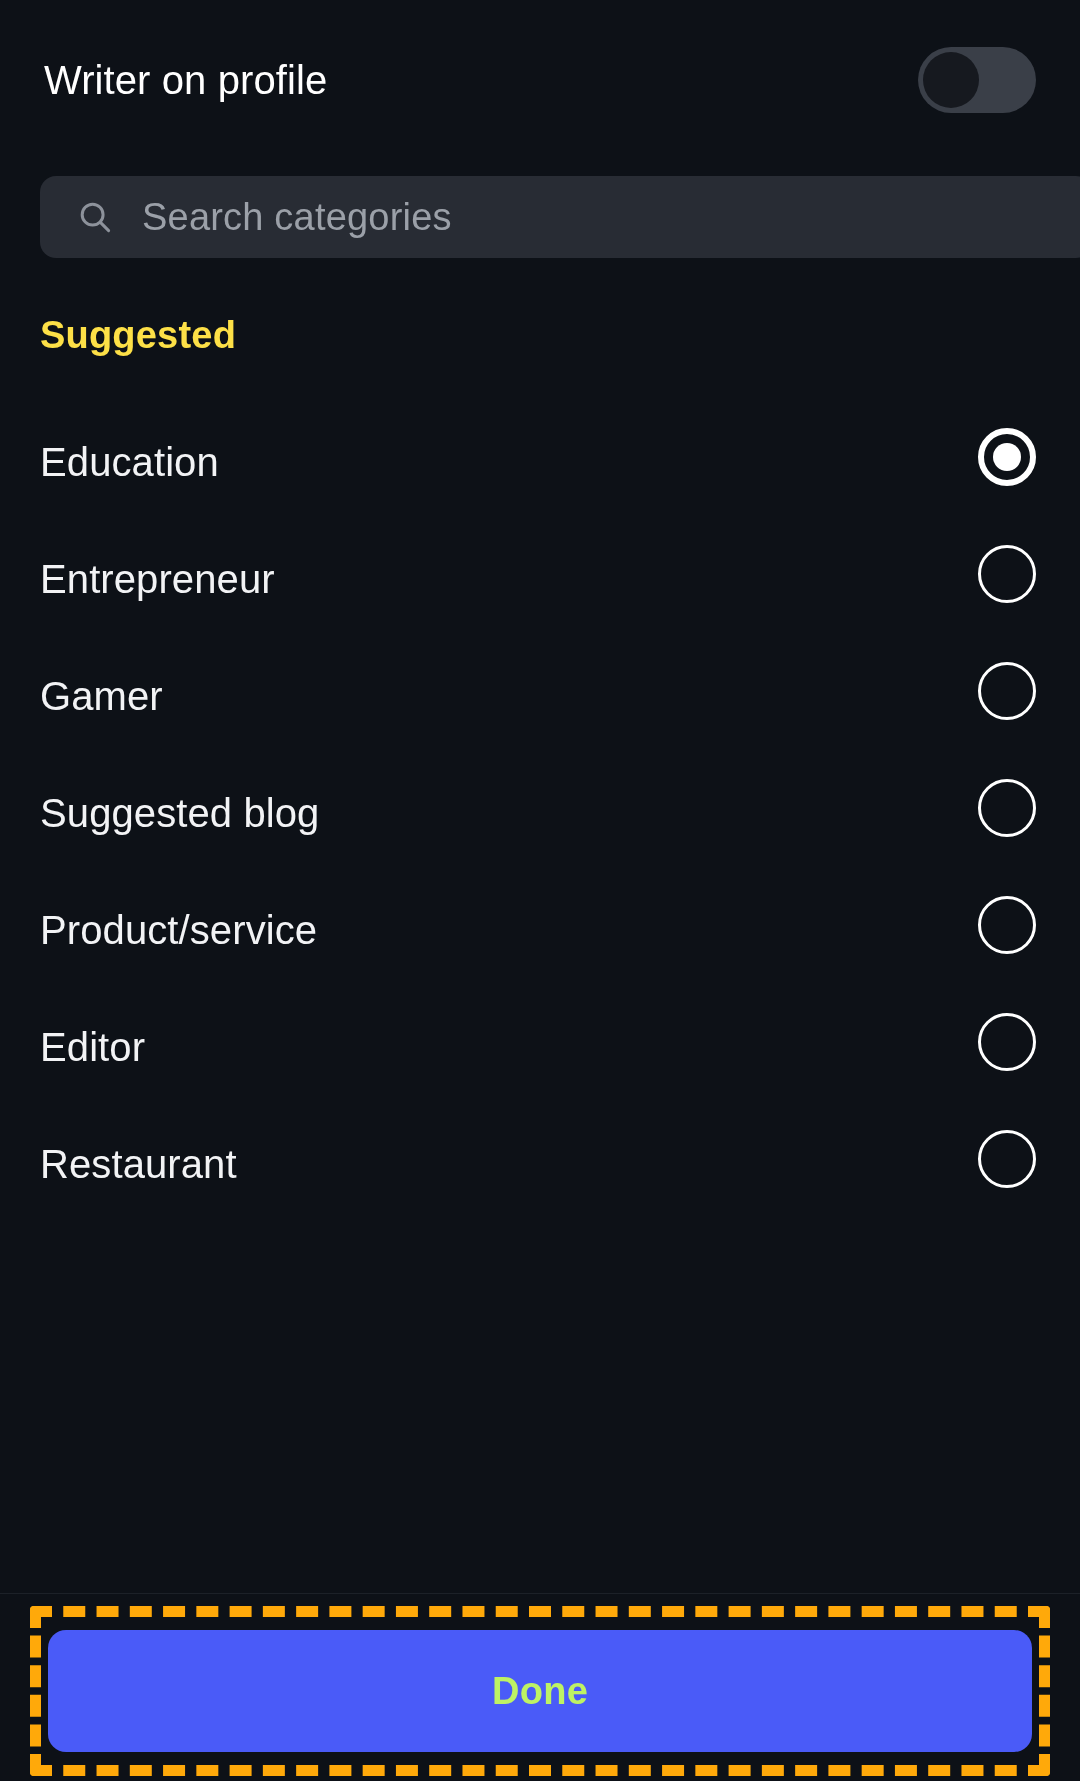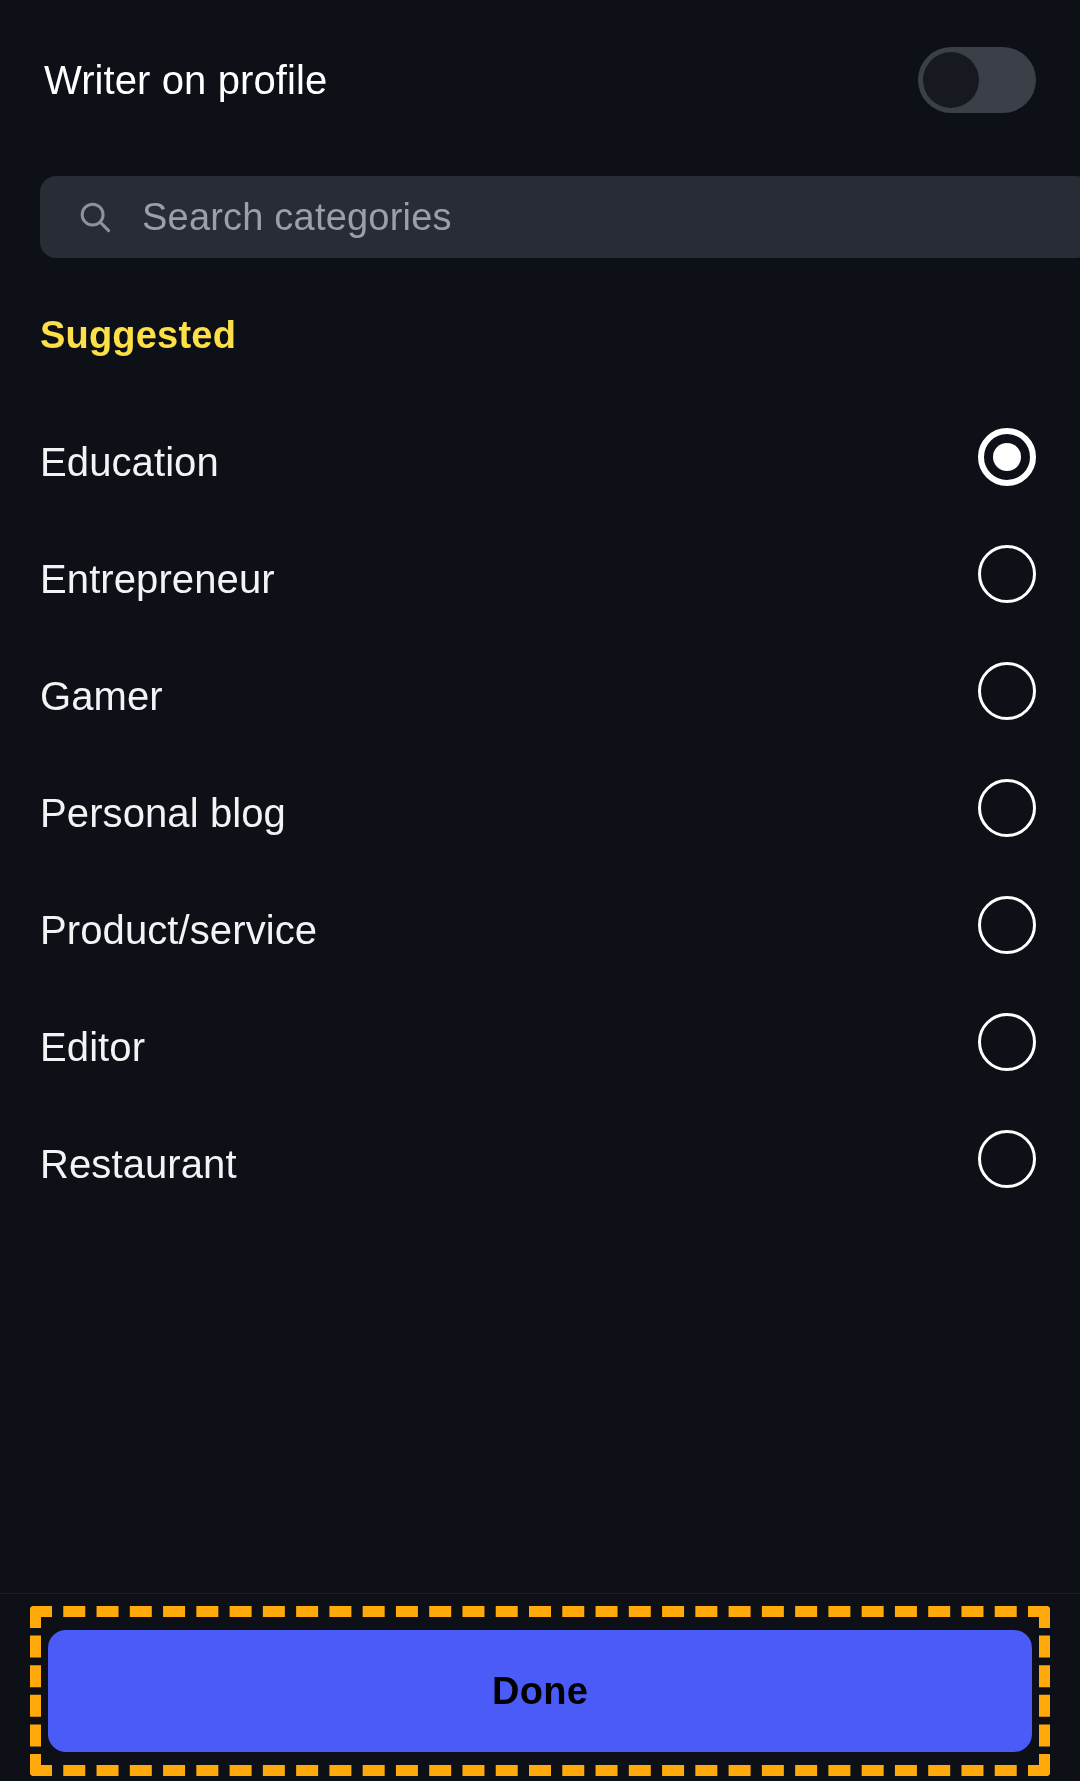--- a/index.html
+++ b/index.html
@@ -176,21 +176,21 @@
     border-radius: 18px;
     background: #4a5bf8;
     display: flex;
     align-items: center;
     justify-content: center;
     border: none;
     cursor: pointer;
   }
   .done-label {
     font-size: 38px;
-    color: #000000;
+    color: #bef264;
     font-weight: bold;
     letter-spacing: 0.3px;
   }
 </style>
 </head>
 <body>
 
 <div class="screen">
 
   <div class="toggle-row">
@@ -219,21 +219,21 @@
       </div>
       <div class="category-row">
         <span class="category-label">Entrepreneur</span>
         <span class="radio"></span>
       </div>
       <div class="category-row">
         <span class="category-label">Gamer</span>
         <span class="radio"></span>
       </div>
       <div class="category-row">
-        <span class="category-label">Personal blog</span>
+        <span class="category-label">Suggested blog</span>
         <span class="radio"></span>
       </div>
       <div class="category-row">
         <span class="category-label">Product/service</span>
         <span class="radio"></span>
       </div>
       <div class="category-row">
         <span class="category-label">Editor</span>
         <span class="radio"></span>
       </div>

